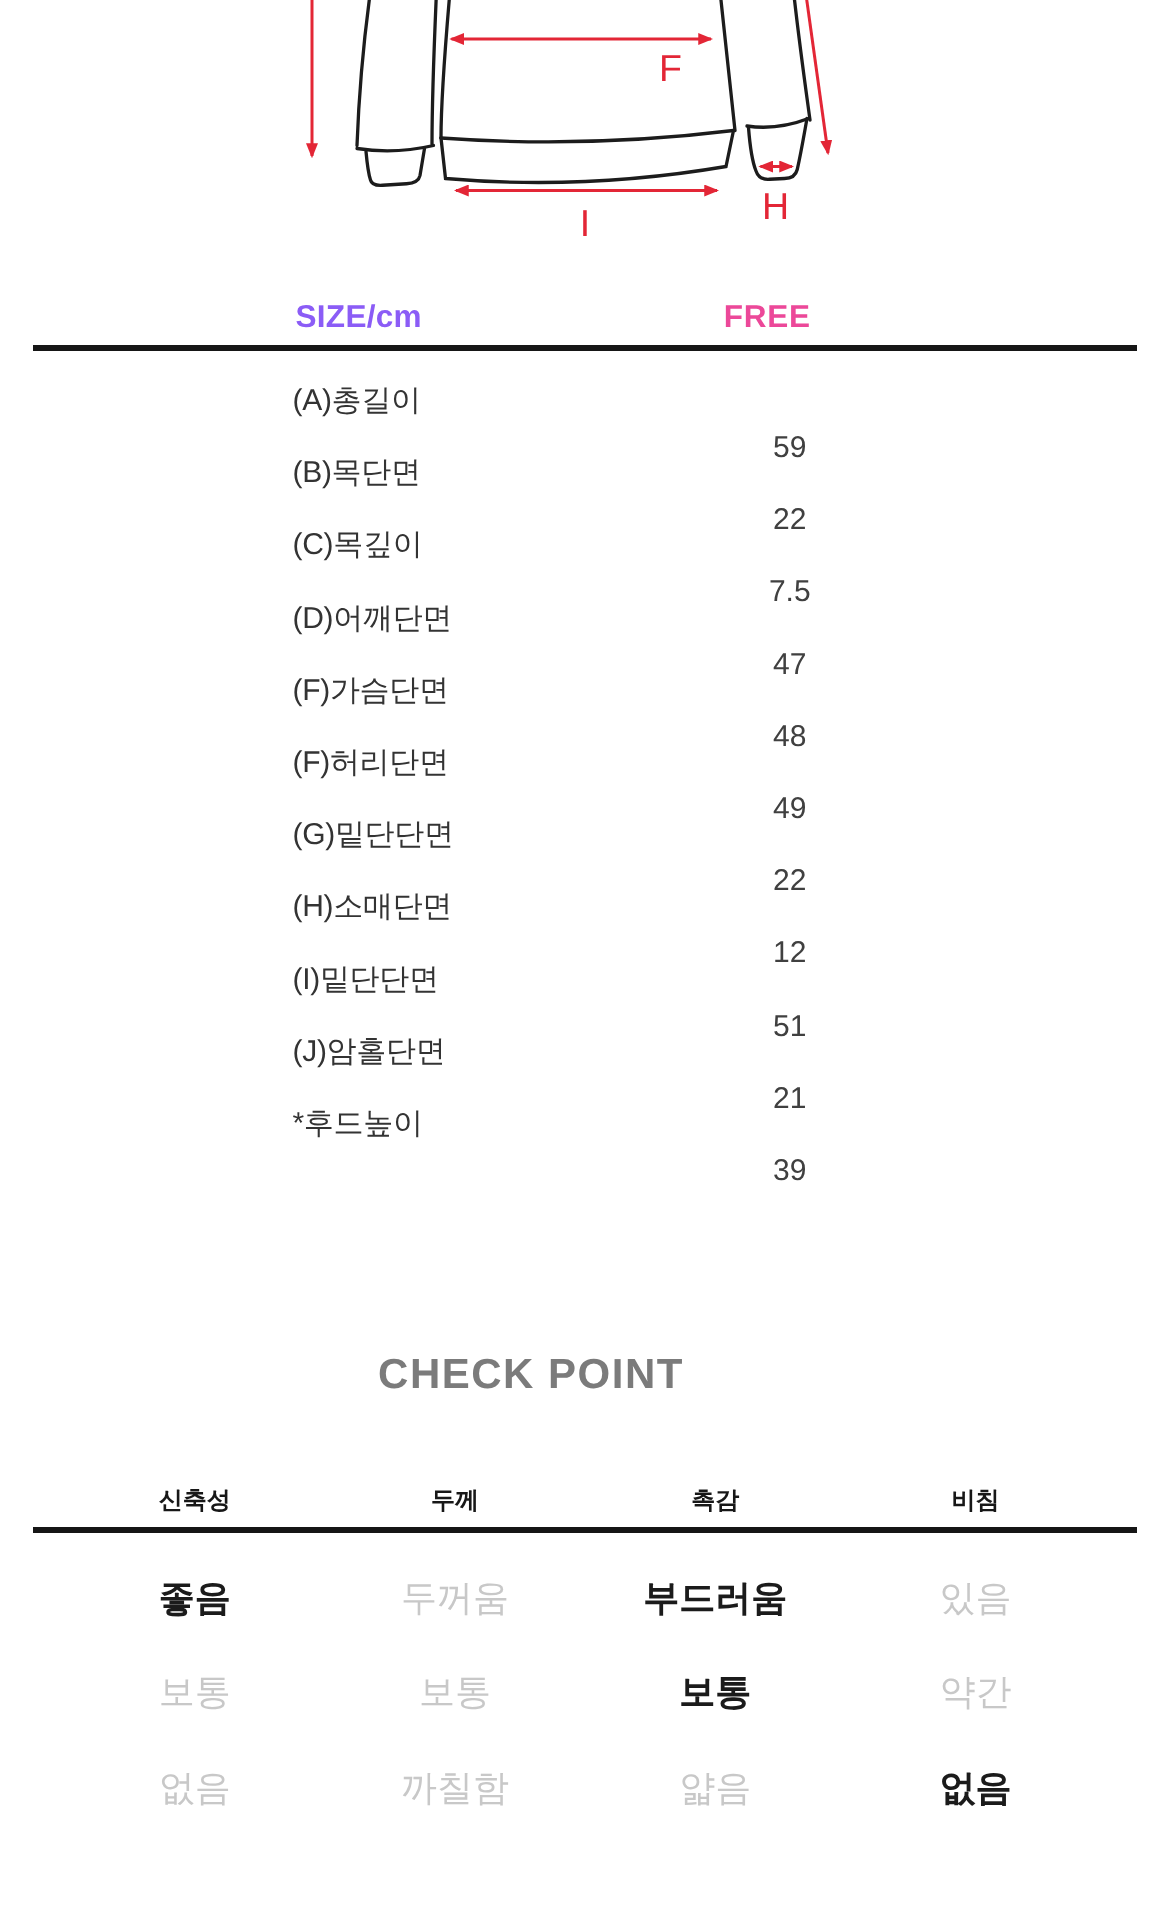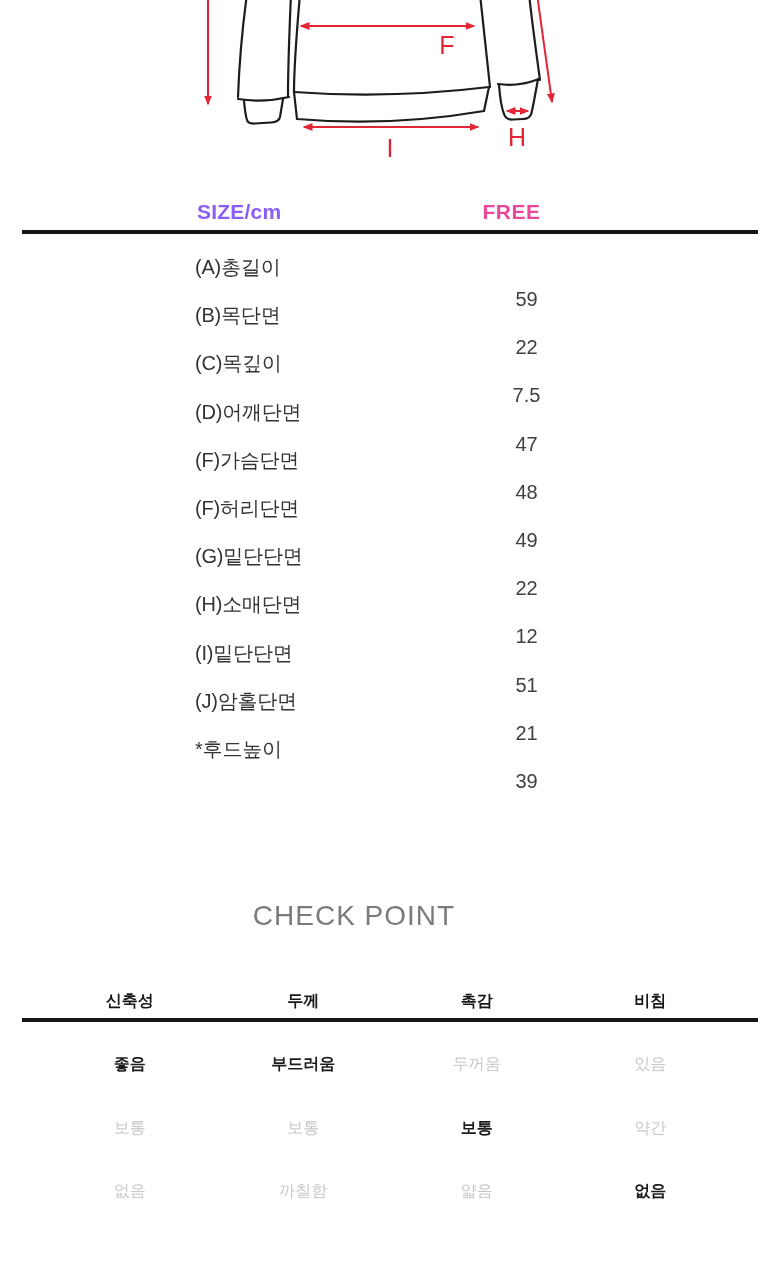--- a/index.html
+++ b/index.html
@@ -27,33 +27,33 @@
     position:absolute;left:195px;top:50%;transform:translateY(-50%);
     font-size:20px;color:#333333;letter-spacing:-0.2px;white-space:nowrap;
   }
   .size-row .val{
     position:absolute;left:411px;width:231px;top:50%;transform:translateY(-50%);
     text-align:center;font-size:20px;color:#404040;margin-top:32px;
   }
   
   .cp-title{
     position:absolute;top:899px;left:0;width:708px;height:34px;line-height:34px;margin:0;
-    text-align:center;font-size:28px;font-weight:400;letter-spacing:1px;color:#7b7b7b;
+    text-align:center;font-size:28px;font-weight:700;letter-spacing:1px;color:#7b7b7b;
   }
   .cp-headers{
     position:absolute;top:987px;left:43px;width:694px;height:28px;
     display:grid;grid-template-columns:repeat(4,1fr);
   }
   .cp-headers .cp-head{
     text-align:center;line-height:28px;font-size:16px;font-weight:700;color:#171717;
   }
   .cp-rows{position:absolute;top:1033px;left:43px;width:694px;}
   .cp-row{height:63.5px;display:grid;grid-template-columns:repeat(4,1fr);}
   .cp-cell{
-    text-align:center;align-self:center;font-size:16px;color:#c8c8c8;font-weight:400;
+    text-align:center;align-self:center;font-size:24px;color:#c8c8c8;font-weight:400;
   }
   .cp-cell.selected{color:#1b1b1b;font-weight:700;}
 </style>
 </head>
 <body>
 
 <div class="page">
 
   <svg class="diagram" width="780" height="172" viewBox="0 0 780 172">
     <defs>
@@ -148,22 +148,22 @@
     <span class="cp-head">신축성</span>
     <span class="cp-head">두께</span>
     <span class="cp-head">촉감</span>
     <span class="cp-head">비침</span>
   </div>
   <div class="rule rule-cp"></div>
 
   <div class="cp-rows">
     <div class="cp-row">
       <span class="cp-cell selected">좋음</span>
+      <span class="cp-cell">두꺼움</span>
       <span class="cp-cell selected">부드러움</span>
-      <span class="cp-cell">두꺼움</span>
       <span class="cp-cell">있음</span>
     </div>
     <div class="cp-row">
       <span class="cp-cell">보통</span>
       <span class="cp-cell">보통</span>
       <span class="cp-cell selected">보통</span>
       <span class="cp-cell">약간</span>
     </div>
     <div class="cp-row">
       <span class="cp-cell">없음</span>

